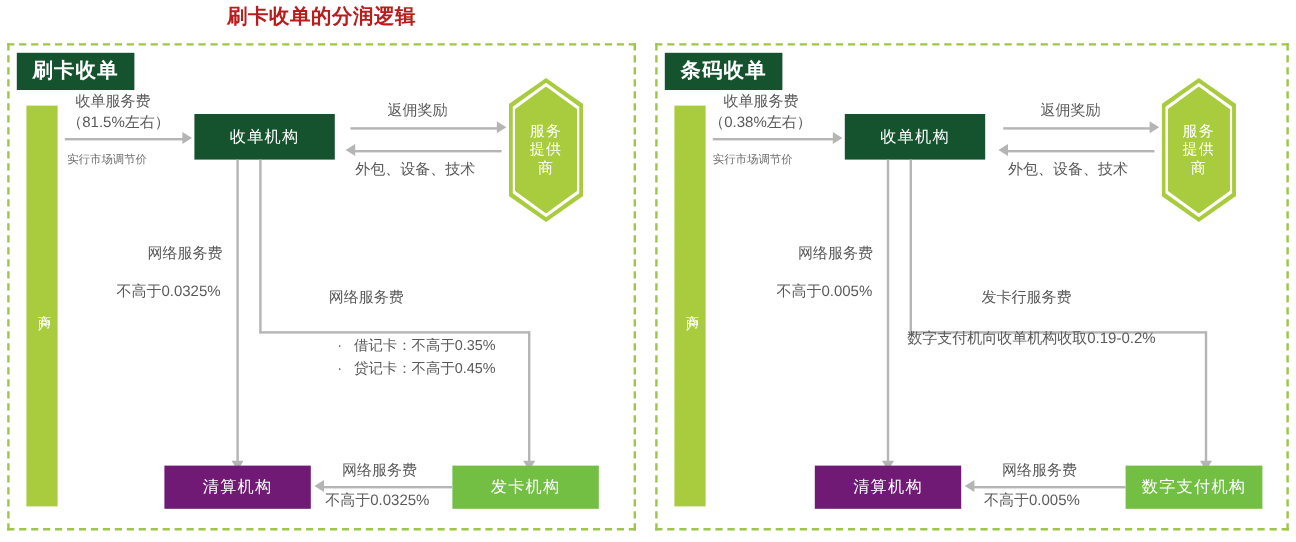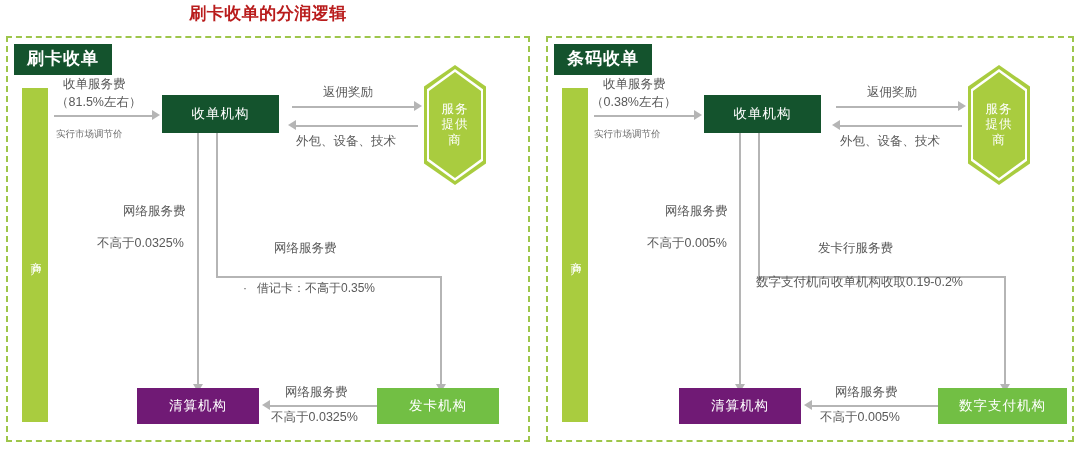--- a/index.html
+++ b/index.html
@@ -118,21 +118,21 @@
   
   .lbl{
     position:absolute;
     color:#5a5a5a;
     white-space:nowrap;
     line-height:1.3;
   }
   .lbl.big{font-size:12.5px;}
   .lbl.sml{font-size:9.5px;color:#707070;}
   .lbl.bullets{font-size:12px;line-height:1.55;}
-  .bullet-row{display:block;}
+  .bullet-row{display:block;margin-left:38px;}
   .bullet-dot{display:inline-block;width:14px;color:#5a5a5a;}
 </style>
 </head>
 <body>
 
 <div class="stage">
 
   <div class="panel left">
     <div class="panel-title">刷卡收单的分润逻辑</div>
     <div class="panel-box"></div>
@@ -174,20 +174,21 @@
     <div class="lbl big" style="left:91px;top:199px;">不高于0.0325%</div>
 
     <div class="ln vline" style="left:210px;top:97px;height:144px;"></div>
     <div class="ln hline" style="left:210px;top:240px;width:225px;"></div>
     <div class="ln vline" style="left:434px;top:240px;height:110px;"></div>
     <div class="arrowdown" style="left:430px;top:348px;"></div>
 
     <div class="lbl big" style="left:268px;top:204px;">网络服务费</div>
     <div class="lbl bullets" style="left:237px;top:243px;">
       <span class="bullet-row"><span class="bullet-dot">·</span><span>借记卡：不高于0.35%</span></span>
+      <span class="bullet-row"><span class="bullet-dot">·</span><span>贷记卡：不高于0.45%</span></span>
     </div>
 
     <div class="nodebox lime" style="left:131px;top:352px;width:122px;height:36px;">清算机构</div>
     <div class="nodebox green" style="left:371px;top:352px;width:122px;height:36px;">发卡机构</div>
 
     <div class="ln hline" style="left:262px;top:369px;width:109px;"></div>
     <div class="arrowleft" style="left:256px;top:364px;"></div>
     <div class="lbl big" style="left:279px;top:348px;">网络服务费</div>
     <div class="lbl big" style="left:265px;top:373px;">不高于0.0325%</div>
   </div>
@@ -233,21 +234,21 @@
 
     <div class="ln vline" style="left:212px;top:97px;height:144px;"></div>
     <div class="ln hline" style="left:212px;top:240px;width:247px;"></div>
     <div class="ln vline" style="left:458px;top:240px;height:110px;"></div>
     <div class="arrowdown" style="left:454px;top:348px;"></div>
 
     <div class="lbl big" style="left:272px;top:204px;">发卡行服务费</div>
     <div class="lbl big" style="left:210px;top:238px;">数字支付机向收单机构收取0.19-0.2%</div>
 
     <div class="nodebox lime" style="left:133px;top:352px;width:122px;height:36px;">清算机构</div>
-    <div class="nodebox green" style="left:392px;top:352px;width:129px;height:36px;">数字支付机构</div>
+    <div class="nodebox green" style="left:392px;top:352px;width:114px;height:36px;">数字支付机构</div>
 
     <div class="ln hline" style="left:264px;top:369px;width:128px;"></div>
     <div class="arrowleft" style="left:258px;top:364px;"></div>
     <div class="lbl big" style="left:289px;top:348px;">网络服务费</div>
     <div class="lbl big" style="left:274px;top:373px;">不高于0.005%</div>
   </div>
 
 </div>
 
 </body></html>

